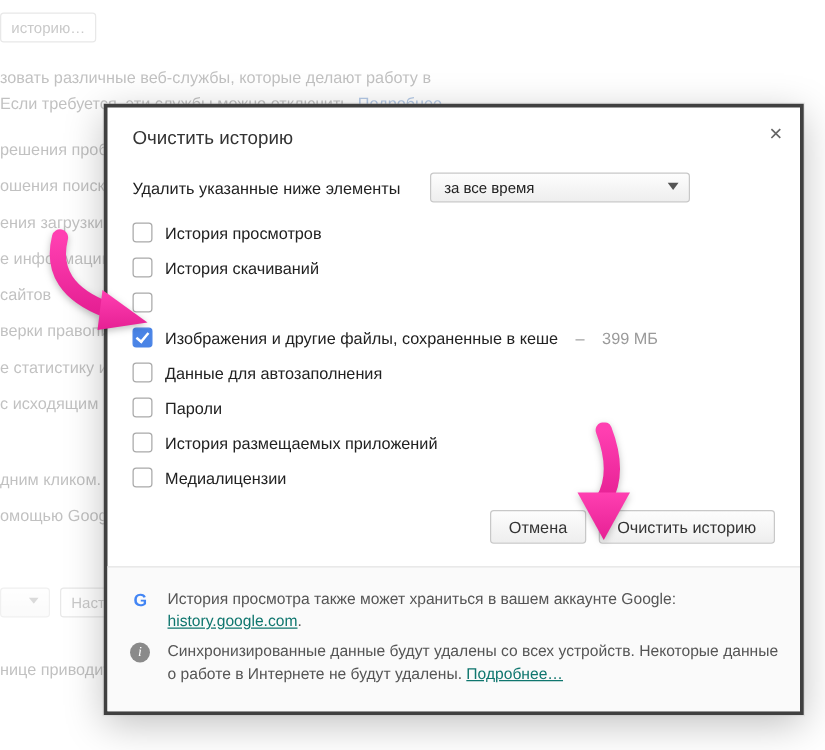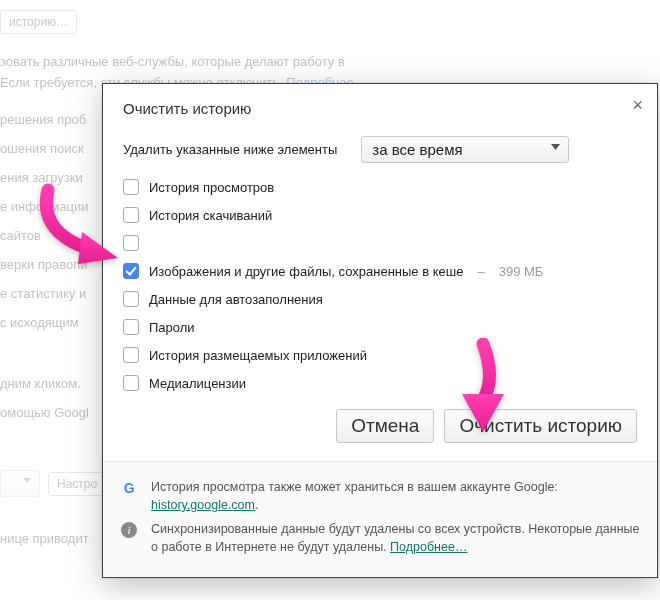--- a/index.html
+++ b/index.html
@@ -7,47 +7,47 @@
   
   .bg{position:absolute;inset:0;padding:10px 0 0 0;font-size:13px;color:#777;}
   .bg .tagbtn{display:inline-block;border:1px solid #ccc;border-radius:3px;
     padding:4px 8px;font-size:12px;color:#888;margin-left:0;}
   .bg p{margin:6px 0 6px 0;white-space:nowrap;}
   .bg a{color:#5a88c8;text-decoration:none;}
   
   .mask{position:absolute;inset:0;background:rgba(255,255,255,0.55);}
   
   .dialog{position:absolute;left:83px;top:83px;width:554px;
-    background:#fff;border:1px solid #404040;
-    box-shadow:0 8px 30px rgba(0,0,0,0.25),0 0 0 1px rgba(0,0,0,0.05);margin-left:19px;}
+    background:#fff;border:3px solid #404040;
+    box-shadow:0 8px 30px rgba(0,0,0,0.25),0 0 0 1px rgba(0,0,0,0.05);}
   .dlg-head{padding:16px 20px 4px 20px;position:relative;}
   .dlg-title{font-size:15px;color:#333;}
   .close{position:absolute;right:14px;top:12px;font-size:18px;color:#666;
     cursor:pointer;line-height:1;}
   .dlg-body{padding:6px 20px 14px 20px;font-size:13px;}
   .range-row{margin:8px 0 10px 0;display:flex;align-items:center;gap:24px;
     color:#222;}
   .select{position:relative;display:inline-block;min-width:170px;
     border:1px solid #c8c8c8;background:linear-gradient(#fdfdfd,#eee);
-    border-radius:3px;padding:4px 26px 4px 10px;font-size:15px;color:#222;}
+    border-radius:3px;padding:4px 26px 4px 10px;font-size:12px;color:#222;}
   .select .caret{position:absolute;right:8px;top:7px;}
   .caret svg{display:block;}
   .opts{margin:4px 0 4px 0;}
   .opt{display:flex;align-items:flex-end;gap:10px;padding:6px 0 6px 0;
     font-size:13px;color:#222;}
   .cb{width:14px;height:14px;border:1px solid #a9a9a9;border-radius:3px;
     background:#fff;flex:0 0 14px;position:relative;}
   .cb.checked{background:#4a84e6;border-color:#4a84e6;}
   .cb.checked::after{content:"";position:absolute;left:4px;top:1px;width:4px;height:8px;
     border:solid #fff;border-width:0 2px 2px 0;transform:rotate(40deg);}
   .opt .extra{color:#9a9a9a;}
   .dash{color:#9a9a9a;margin:0 4px;}
   .btn-row{display:flex;justify-content:flex-end;gap:10px;margin:12px 0 4px 0;}
   .btn{border:1px solid #c8c8c8;background:linear-gradient(#fdfdfd,#eee);
-    border-radius:3px;padding:5px 14px;font-size:19px;color:#333;cursor:pointer;}
+    border-radius:3px;padding:5px 14px;font-size:13px;color:#333;cursor:pointer;}
   .dlg-foot{border-top:1px solid #e4e4e4;background:#fafafa;padding:12px 16px 14px 16px;
     font-size:12.5px;color:#555;}
   .ft-row{display:flex;gap:12px;align-items:flex-start;margin:4px 0 6px 0;}
   .ft-row .icon{flex:0 0 20px;display:flex;justify-content:center;padding-top:2px;}
   .ft-row .txt{line-height:1.45;}
   .ft-row a{color:#0f766e;text-decoration:underline;}
   .g-logo{font-weight:700;font-size:14px;letter-spacing:-0.5px;}
   .g-logo .b{color:#4285F4}
   .info-dot{width:16px;height:16px;border-radius:50%;background:#8a8a8a;
     color:#fff;display:flex;align-items:center;justify-content:center;

